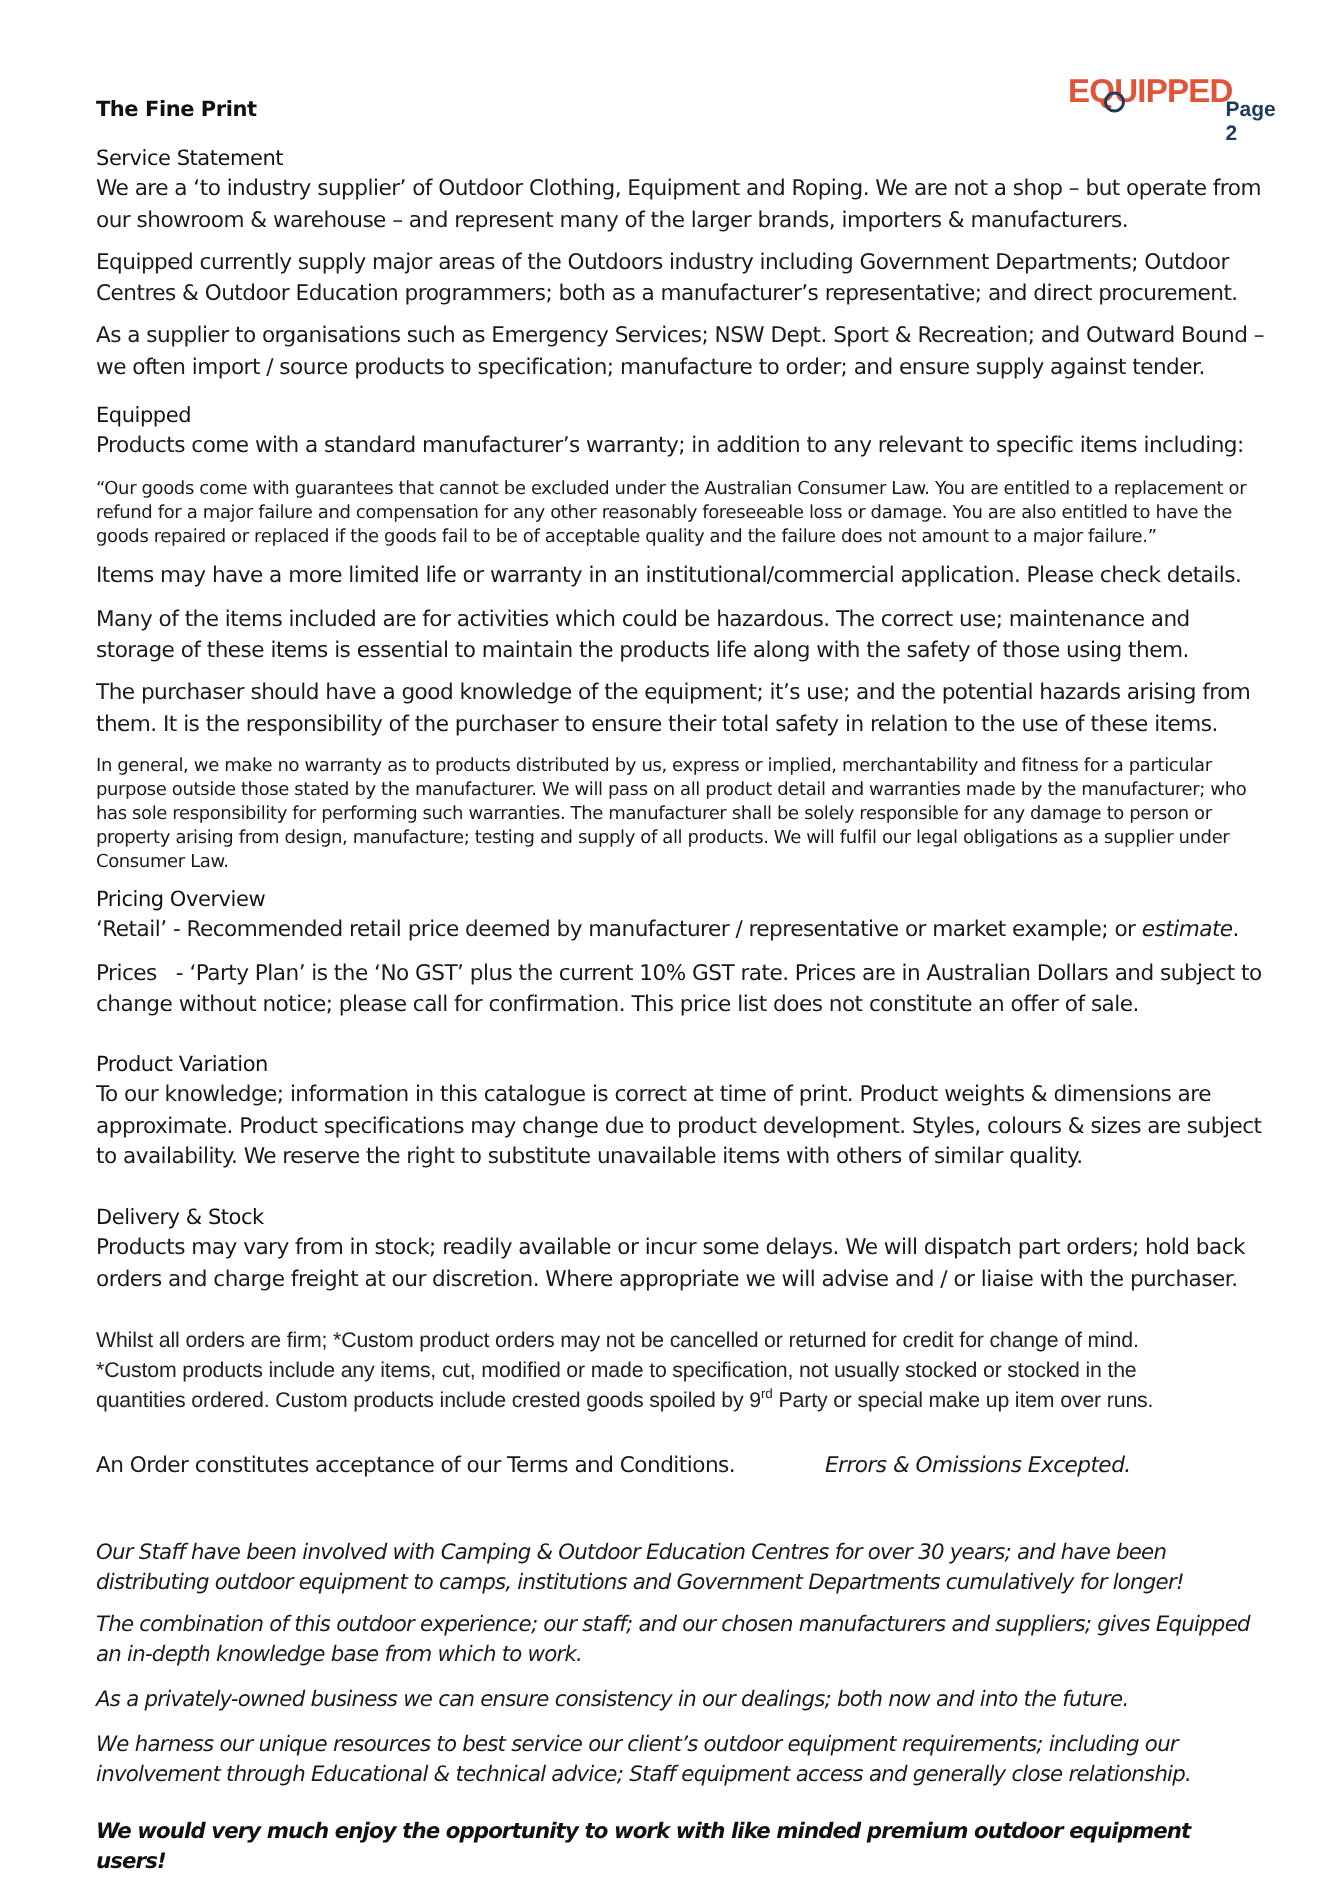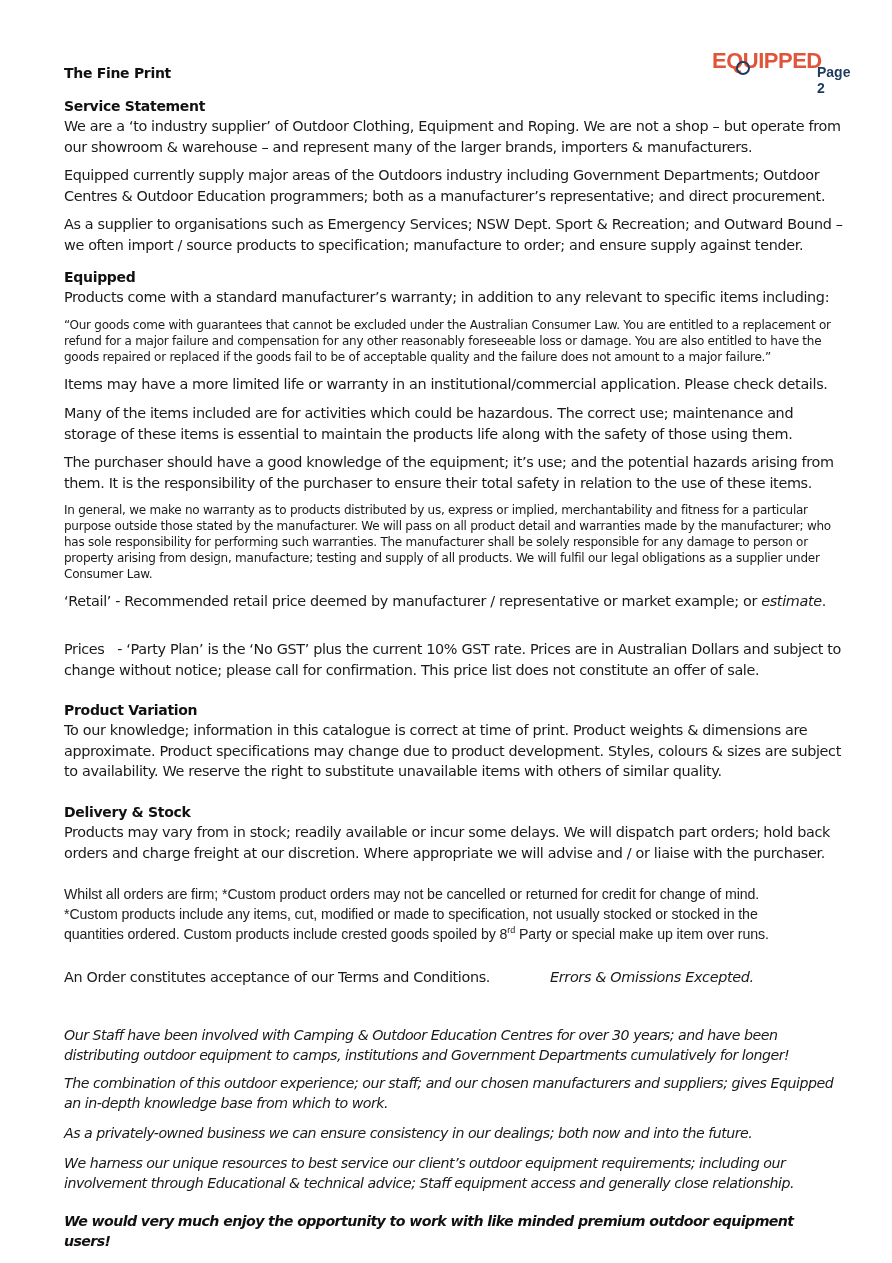--- a/index.html
+++ b/index.html
@@ -22,21 +22,21 @@
     .page-num {
       position: absolute; left: 61px; top: 16px;
       font-family: "Liberation Sans", sans-serif; font-weight: bold;
       font-size: 14px; color: #1d3b5e; padding-left: 44px;
     }
     .doc-title {
       position: absolute; left: 64px; top: 65px; font-weight: bold; font-size: 14px;
       font-family: "DejaVu Sans", sans-serif; letter-spacing: -0.3px;
     }
     .blk { position: absolute; left: 64px; width: 780px; }
-    .h { font-family: "DejaVu Sans", sans-serif; font-weight: bold; font-size: 14px; letter-spacing: -0.3px; line-height: 19px; }
+    .h { font-family: "DejaVu Sans", sans-serif; font-weight: normal; font-size: 14px; letter-spacing: -0.3px; line-height: 19px; }
     .p { font-family: "DejaVu Sans", sans-serif; font-size: 14.4px; letter-spacing: -0.35px; line-height: 20.5px; color: #1a1a1a; }
     .small { font-family: "DejaVu Sans", sans-serif; font-size: 12px; letter-spacing: -0.25px; line-height: 16px; color: #1a1a1a; }
     .arial { font-family: "Liberation Sans", sans-serif; font-size: 14.2px; line-height: 20px; letter-spacing: -0.1px; color: #222; }
     .it { font-family: "DejaVu Sans", sans-serif; font-style: italic; font-size: 14.2px; letter-spacing: -0.5px; line-height: 20px; color: #1a1a1a; }
     .bi { font-family: "DejaVu Sans", sans-serif; font-style: italic; font-weight: bold; font-size: 14.2px; letter-spacing: -0.6px; line-height: 20px; color: #111; }
     .em { font-style: italic; margin-top: 20px; }
     sup { font-size: 9px; line-height: 0; text-align: center; }
     .eoe { position: absolute; left: 486px; font-style: italic; }
   </style>
 </head>
@@ -61,20 +61,21 @@
   <div class="h">Equipped</div>
   <div class="p">Products come with a standard manufacturer’s warranty; in addition to any relevant to specific items including:</div>
 </div>
 <div class="blk small" style="top:317px">“Our goods come with guarantees that cannot be excluded under the Australian Consumer Law. You are entitled to a replacement or refund for a major failure and compensation for any other reasonably foreseeable loss or damage. You are also entitled to have the goods repaired or replaced if the goods fail to be of acceptable quality and the failure does not amount to a major failure.”</div>
 <div class="blk p" style="top:374px">Items may have a more limited life or warranty in an institutional/commercial application. Please check details.</div>
 <div class="blk p" style="top:403px">Many of the items included are for activities which could be hazardous. The correct use; maintenance and storage of these items is essential to maintain the products life along with the safety of those using them.</div>
 <div class="blk p" style="top:452px">The purchaser should have a good knowledge of the equipment; it’s use; and the potential hazards arising from them. It is the responsibility of the purchaser to ensure their total safety in relation to the use of these items.</div>
 <div class="blk small" style="top:502px">In general, we make no warranty as to products distributed by us, express or implied, merchantability and fitness for a particular purpose outside those stated by the manufacturer. We will pass on all product detail and warranties made by the manufacturer; who has sole responsibility for performing such warranties.  The manufacturer shall be solely responsible for any damage to person or property arising from design, manufacture; testing and supply of all products. We will fulfil our legal obligations as a supplier under Consumer Law.</div>
 
 <div class="blk" style="top:591px">
+  <div class="h">Pricing Overview</div>
   <div class="p">
     <span>‘Retail’</span>
     <span>- Recommended retail price deemed by manufacturer / representative or market example; or</span>
     <span class="em">estimate</span><span>.</span>
   </div>
 </div>
 <div class="blk p" style="top:639px">
   <span>Prices</span>&nbsp;&nbsp;
   <span>- ‘Party Plan’ is the ‘No GST’ plus the current 10% GST rate.  Prices are in Australian Dollars and subject to change without notice; please call for confirmation. This price list does not constitute an offer of sale.</span>
 </div>
@@ -85,21 +86,21 @@
 </div>
 
 <div class="blk" style="top:803px">
   <div class="h">Delivery &amp; Stock</div>
   <div class="p">Products may vary from in stock; readily available or incur some delays. We will dispatch part orders; hold back orders and charge freight at our discretion. Where appropriate we will advise and / or liaise with the purchaser.</div>
 </div>
 
 <div class="blk" style="top:884px">
   <div class="arial">Whilst all orders are firm; *Custom product orders may not be cancelled or returned for credit for change of mind.</div>
   <div class="arial">*Custom products include any items, cut, modified or made to specification, not usually stocked or stocked in the</div>
-  <div class="arial"><span>quantities ordered. Custom products include crested goods spoiled by 8</span><sup>rd</sup><span> Party or special make up item over runs.</span></div>
+  <div class="arial"><span>quantities ordered. Custom products include crested goods spoiled by 9</span><sup>rd</sup><span> Party or special make up item over runs.</span></div>
 </div>
 <div class="blk p" style="top:967px">
   <span>An Order constitutes acceptance of our Terms and Conditions.</span>
   <span class="eoe">Errors &amp; Omissions Excepted.</span>
 </div>
 
 <div class="blk it" style="top:1025px">Our Staff have been involved with Camping &amp; Outdoor Education Centres for over 30 years; and have been distributing outdoor equipment to camps, institutions and Government Departments cumulatively for longer!</div>
 <div class="blk it" style="top:1073px">The combination of this outdoor experience; our staff; and our chosen manufacturers and suppliers; gives Equipped an in-depth knowledge base from which to work.</div>
 <div class="blk it" style="top:1123px">As a privately-owned business we can ensure consistency in our dealings; both now and into the future.</div>
 <div class="blk it" style="top:1153px">We harness our unique resources to best service our client’s outdoor equipment requirements; including our involvement through Educational &amp; technical advice; Staff equipment access and generally close relationship.</div>

